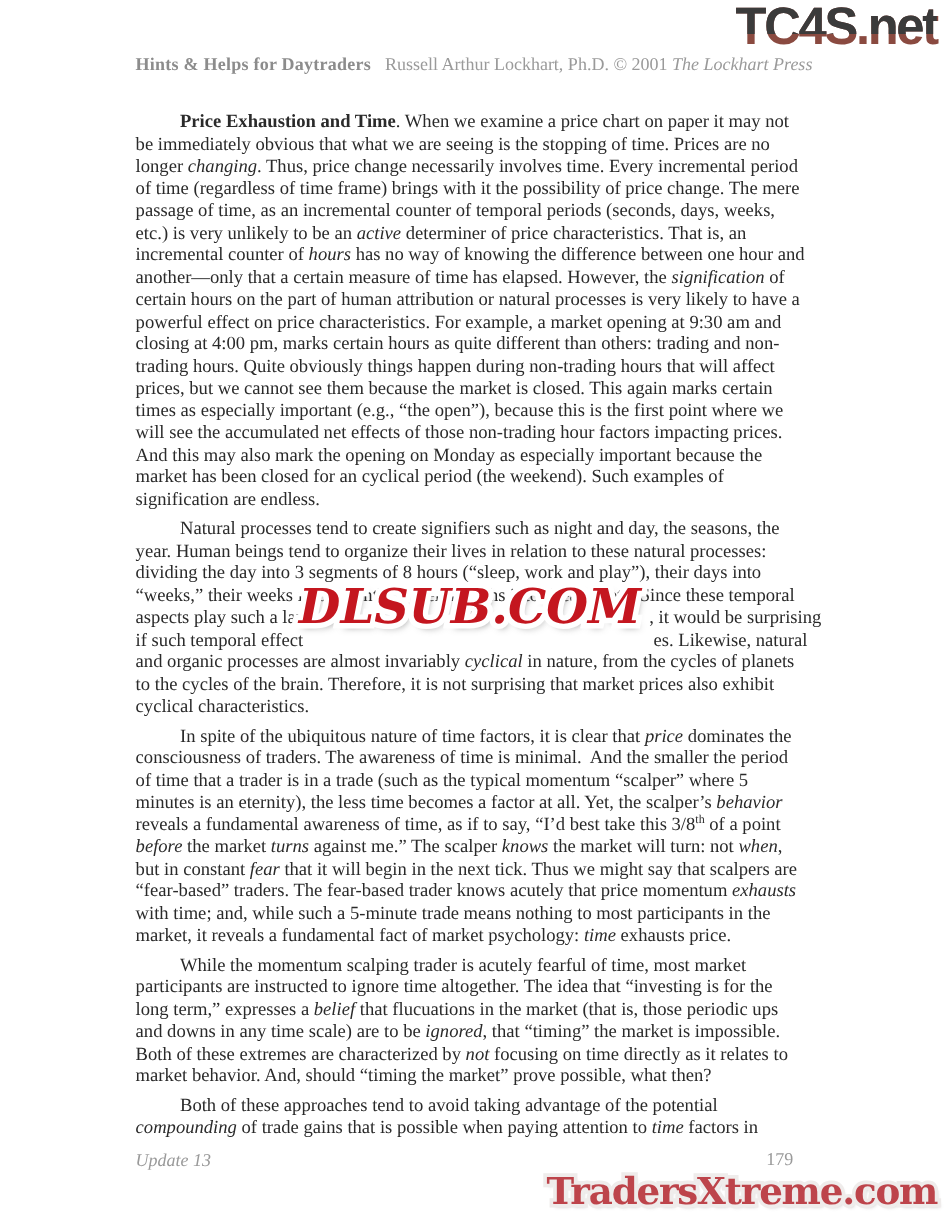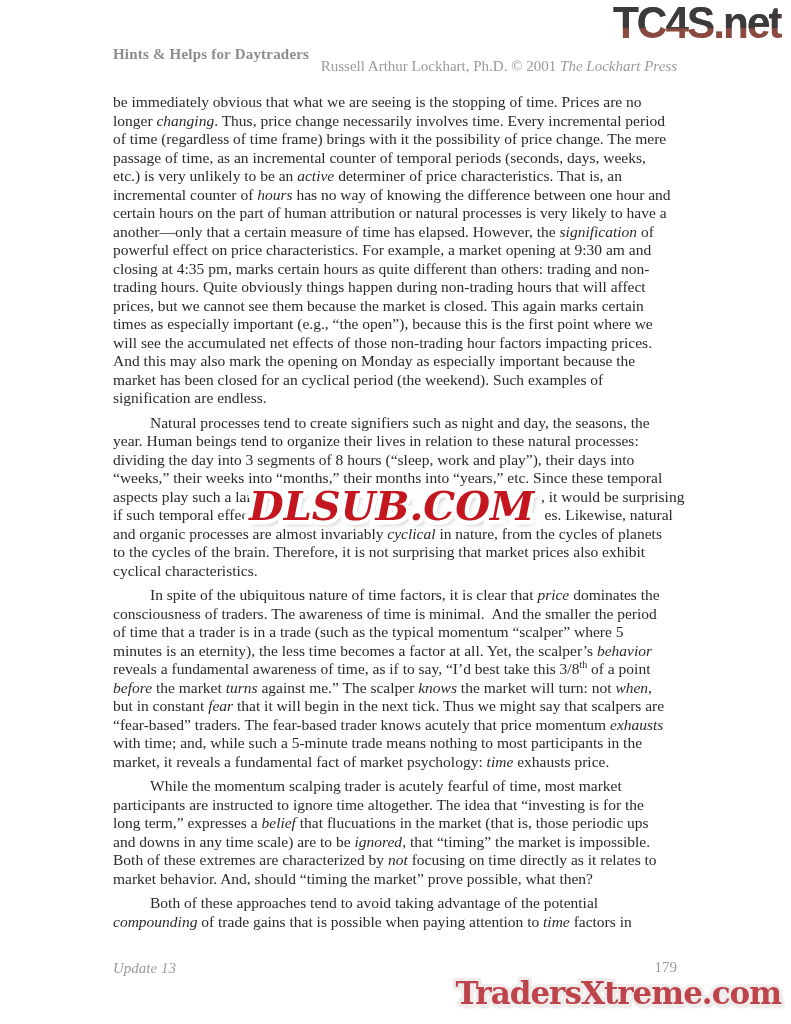--- a/index.html
+++ b/index.html
@@ -2,21 +2,21 @@
 <html><head>
 <meta charset="utf-8">
 <style>
   html,body{margin:0;padding:0;background:#fff;}
   .page{position:relative;width:791px;height:1024px;background:#ffffff;overflow:hidden;
         font-family:"Liberation Serif",serif;color:#2a2a2a;}
 
   
   .hdr-left{position:absolute;left:113px;top:46px;font-size:15px;font-weight:bold;
             color:#8c8c8c;letter-spacing:.2px;}
-  .hdr-right{position:absolute;top:46px;right:114px;font-size:15px;color:#9a9a9a;white-space:nowrap;margin-top:12px;}
+  .hdr-right{position:absolute;top:46px;right:114px;font-size:15px;color:#9a9a9a;white-space:nowrap;}
   .hdr-right .it{font-style:italic;}
 
   
   .tc4s{position:absolute;top:1px;right:10px;font-family:"Liberation Sans",sans-serif;
         font-weight:800;font-size:44px;letter-spacing:-2px;line-height:44px;transform:scaleX(.96);transform-origin:right top;}
   .tc4s .lyr-red{color:#8a4a40;position:relative;display:inline-block;}
   .tc4s .lyr-dark{position:absolute;left:0;top:0;color:#3b3b3b;clip-path:inset(0 0 38% 0);}
 
   
   .content{position:absolute;left:113px;top:93px;width:570px;font-size:15.5px;line-height:18.5px;}
@@ -31,21 +31,21 @@
   
   .wm-dlsub{position:absolute;left:249px;top:482px;font-family:"DejaVu Serif",serif;
             font-weight:bold;font-size:40px;line-height:48px;letter-spacing:0;font-style:italic;}
   .wm-dlsub .stroke{position:absolute;left:0;top:0;color:#ffffff;
             -webkit-text-stroke:9px #ffffff;text-shadow:3px 4px 5px rgba(80,80,80,.5);}
   .wm-dlsub .fill{position:relative;color:#c4161f;
             text-shadow:0 2px 0 rgba(255,255,255,.25);}
 
   
   .ftr-left{position:absolute;left:113px;top:960px;font-size:15px;font-style:italic;color:#9a9a9a;}
-  .ftr-right{position:absolute;right:114px;top:959px;font-size:15px;color:#9a9a9a;}
+  .ftr-right{position:absolute;right:130px;top:959px;font-size:15px;color:#9a9a9a;}
 
   
   .wm-tx{position:absolute;right:10px;top:974px;font-family:"DejaVu Serif",serif;
          font-weight:bold;font-size:31px;line-height:38px;letter-spacing:-1px;text-align:center;}
   .wm-tx .stroke{position:absolute;left:0;top:0;color:#efeceb;
          -webkit-text-stroke:6px #efeceb;text-shadow:2px 3px 3px rgba(120,120,120,.45);}
   .wm-tx .fill{position:relative;color:#bd444b;}
 </style>
 </head>
 <body>
@@ -55,30 +55,31 @@
   <div class="hdr-left">Hints &amp; Helps for Daytraders</div>
   <div class="hdr-right"><span>Russell Arthur Lockhart, Ph.D. © 2001 </span><span class="it">The Lockhart Press</span></div>
 
   <div class="tc4s">
     <span class="lyr-red">TC4S.net</span>
     <span class="lyr-dark">TC4S.net</span>
   </div>
 
   <div class="content">
       <div class="para">
+        <div class="line first"><b>Price Exhaustion and Time</b>. When we examine a price chart on paper it may not</div>
         <div class="line">be immediately obvious that what we are seeing is the stopping of time. Prices are no</div>
         <div class="line">longer <i>changing</i>. Thus, price change necessarily involves time. Every incremental period</div>
         <div class="line">of time (regardless of time frame) brings with it the possibility of price change. The mere</div>
         <div class="line">passage of time, as an incremental counter of temporal periods (seconds, days, weeks,</div>
         <div class="line">etc.) is very unlikely to be an <i>active</i> determiner of price characteristics. That is, an</div>
         <div class="line">incremental counter of <i>hours</i> has no way of knowing the difference between one hour and</div>
+        <div class="line">another—only that a certain measure of time has elapsed. However, the <i>signification</i> of</div>
         <div class="line">certain hours on the part of human attribution or natural processes is very likely to have a</div>
-        <div class="line">another—only that a certain measure of time has elapsed. However, the <i>signification</i> of</div>
         <div class="line">powerful effect on price characteristics. For example, a market opening at 9:30 am and</div>
-        <div class="line">closing at 4:35 pm, marks certain hours as quite different than others: trading and non-</div>
+        <div class="line">closing at 4:00 pm, marks certain hours as quite different than others: trading and non-</div>
         <div class="line">trading hours. Quite obviously things happen during non-trading hours that will affect</div>
         <div class="line">prices, but we cannot see them because the market is closed. This again marks certain</div>
         <div class="line">times as especially important (e.g., “the open”), because this is the first point where we</div>
         <div class="line">will see the accumulated net effects of those non-trading hour factors impacting prices.</div>
         <div class="line">And this may also mark the opening on Monday as especially important because the</div>
         <div class="line">market has been closed for an cyclical period (the weekend). Such examples of</div>
         <div class="line">signification are endless.</div>
       </div>
       <div class="para">
         <div class="line first">Natural processes tend to create signifiers such as night and day, the seasons, the</div>

